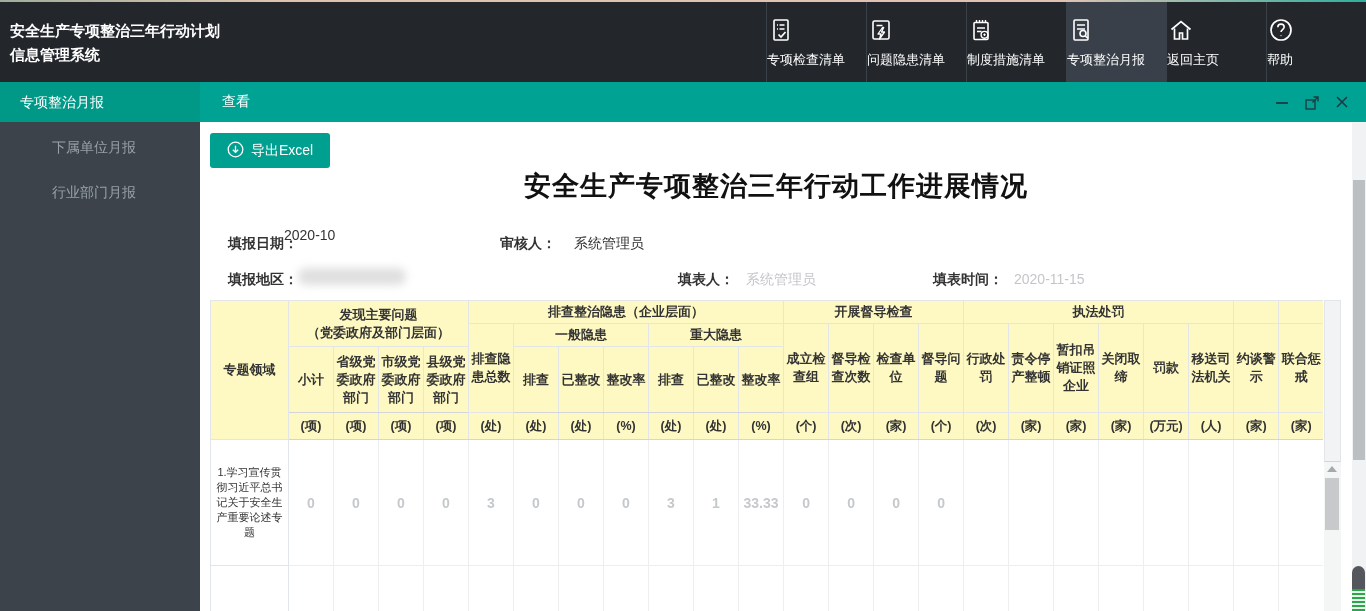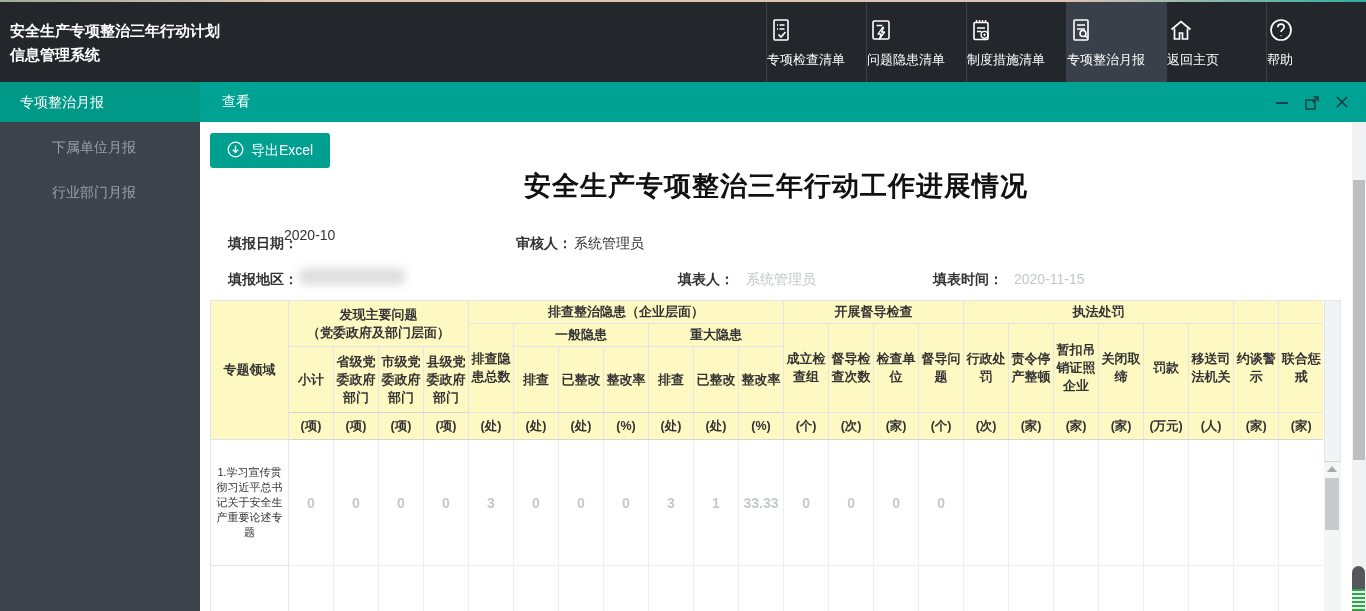--- a/index.html
+++ b/index.html
@@ -199,21 +199,21 @@
         <path d="M8.5 4.8v6M5.8 8.7l2.7 2.6 2.7-2.6"></path>
       </svg>
     </span>
     <span>导出Excel</span>
   </button>
 
   <h1 class="report-title">安全生产专项整治三年行动工作进展情况</h1>
 
   <span class="field field-label" style="left:28px; top:113px;">填报日期：</span>
   <span class="field" style="left:84px; top:105px;">2020-10</span>
-  <span class="field field-label" style="left:316px; top:113px;">审核人：</span>
+  <span class="field field-label" style="left:300px; top:113px;">审核人：</span>
   <span class="field" style="left:374px; top:113px;">系统管理员</span>
 
   <span class="field field-label" style="left:28px; top:149px;">填报地区：</span>
   <span class="region-blur"></span>
   <span class="field field-label" style="left:478px; top:149px;">填表人：</span>
   <span class="field field-muted" style="left:546px; top:149px;">系统管理员</span>
   <span class="field field-label" style="left:733px; top:149px;">填表时间：</span>
   <span class="field field-muted" style="left:814px; top:149px;">2020-11-15</span>
 
   <div class="table-wrap">

